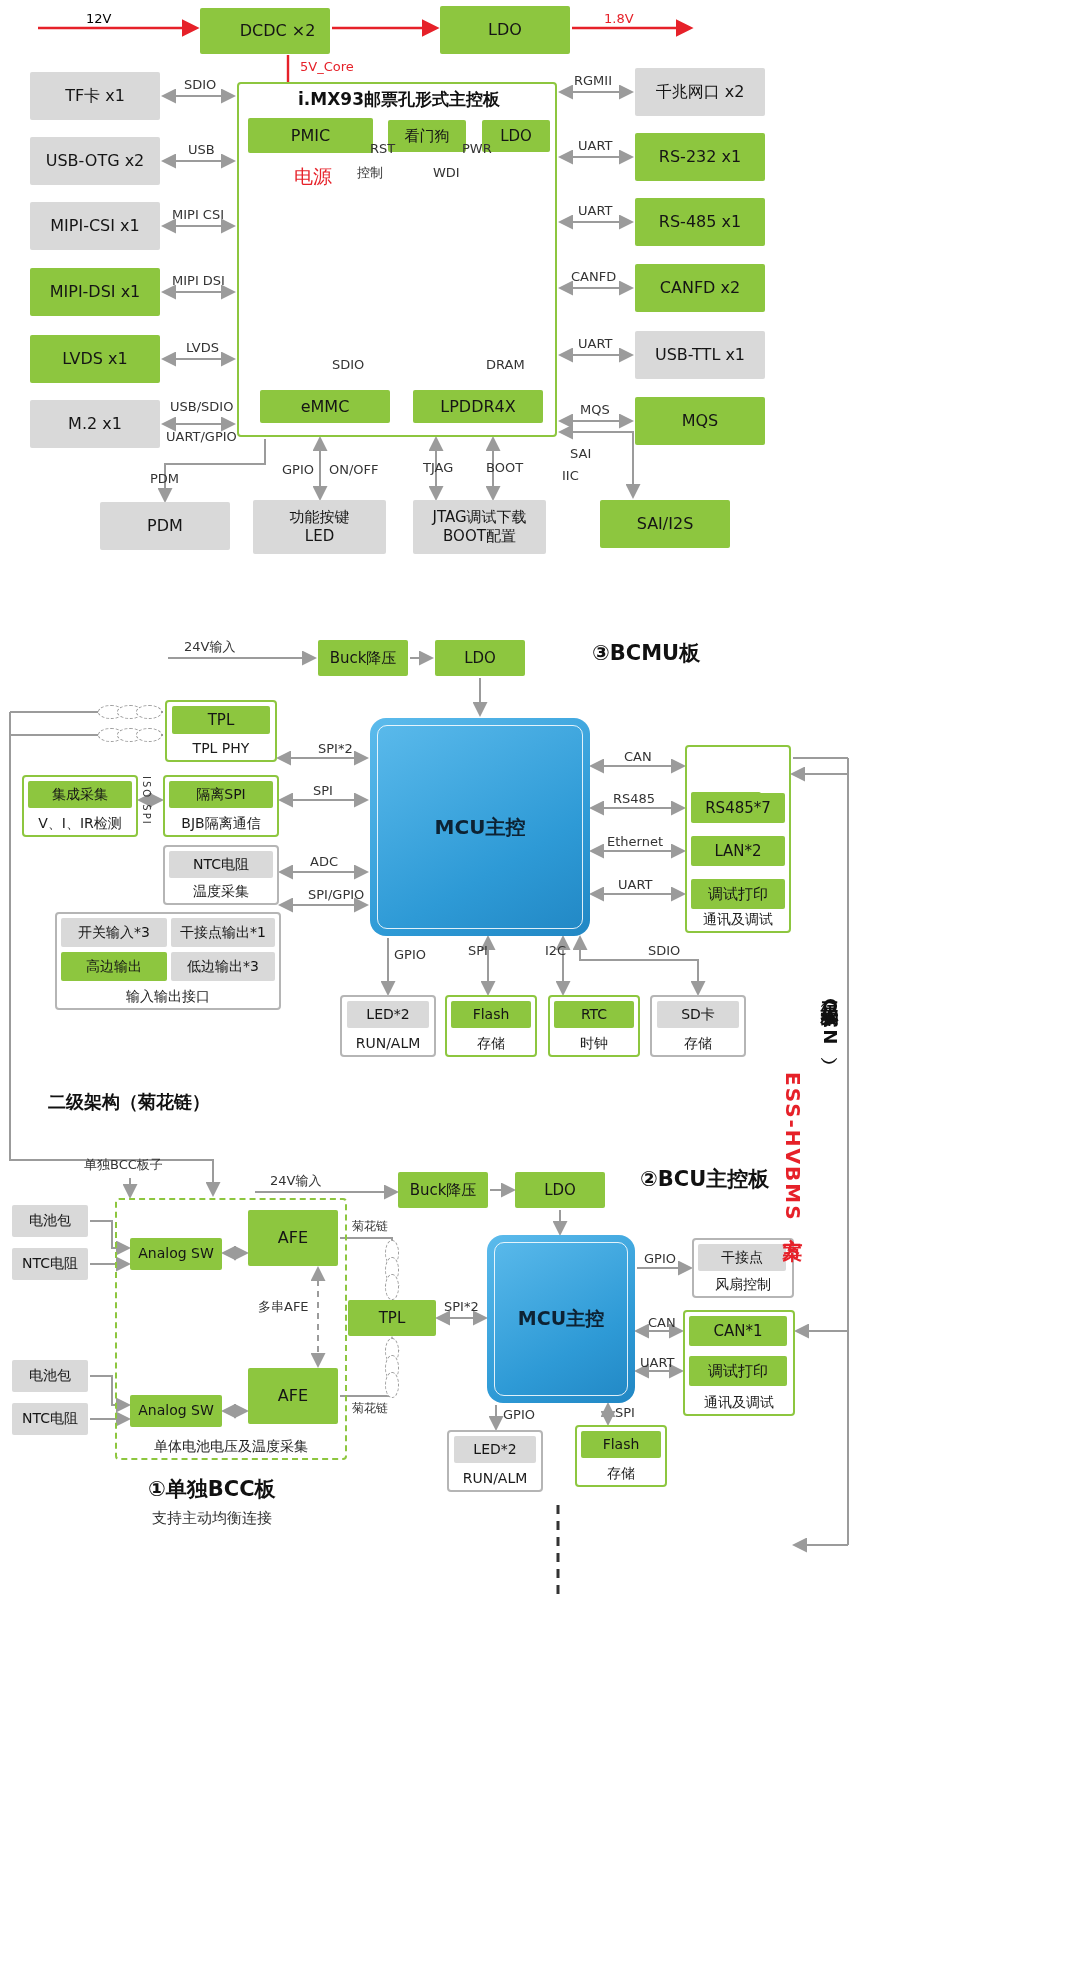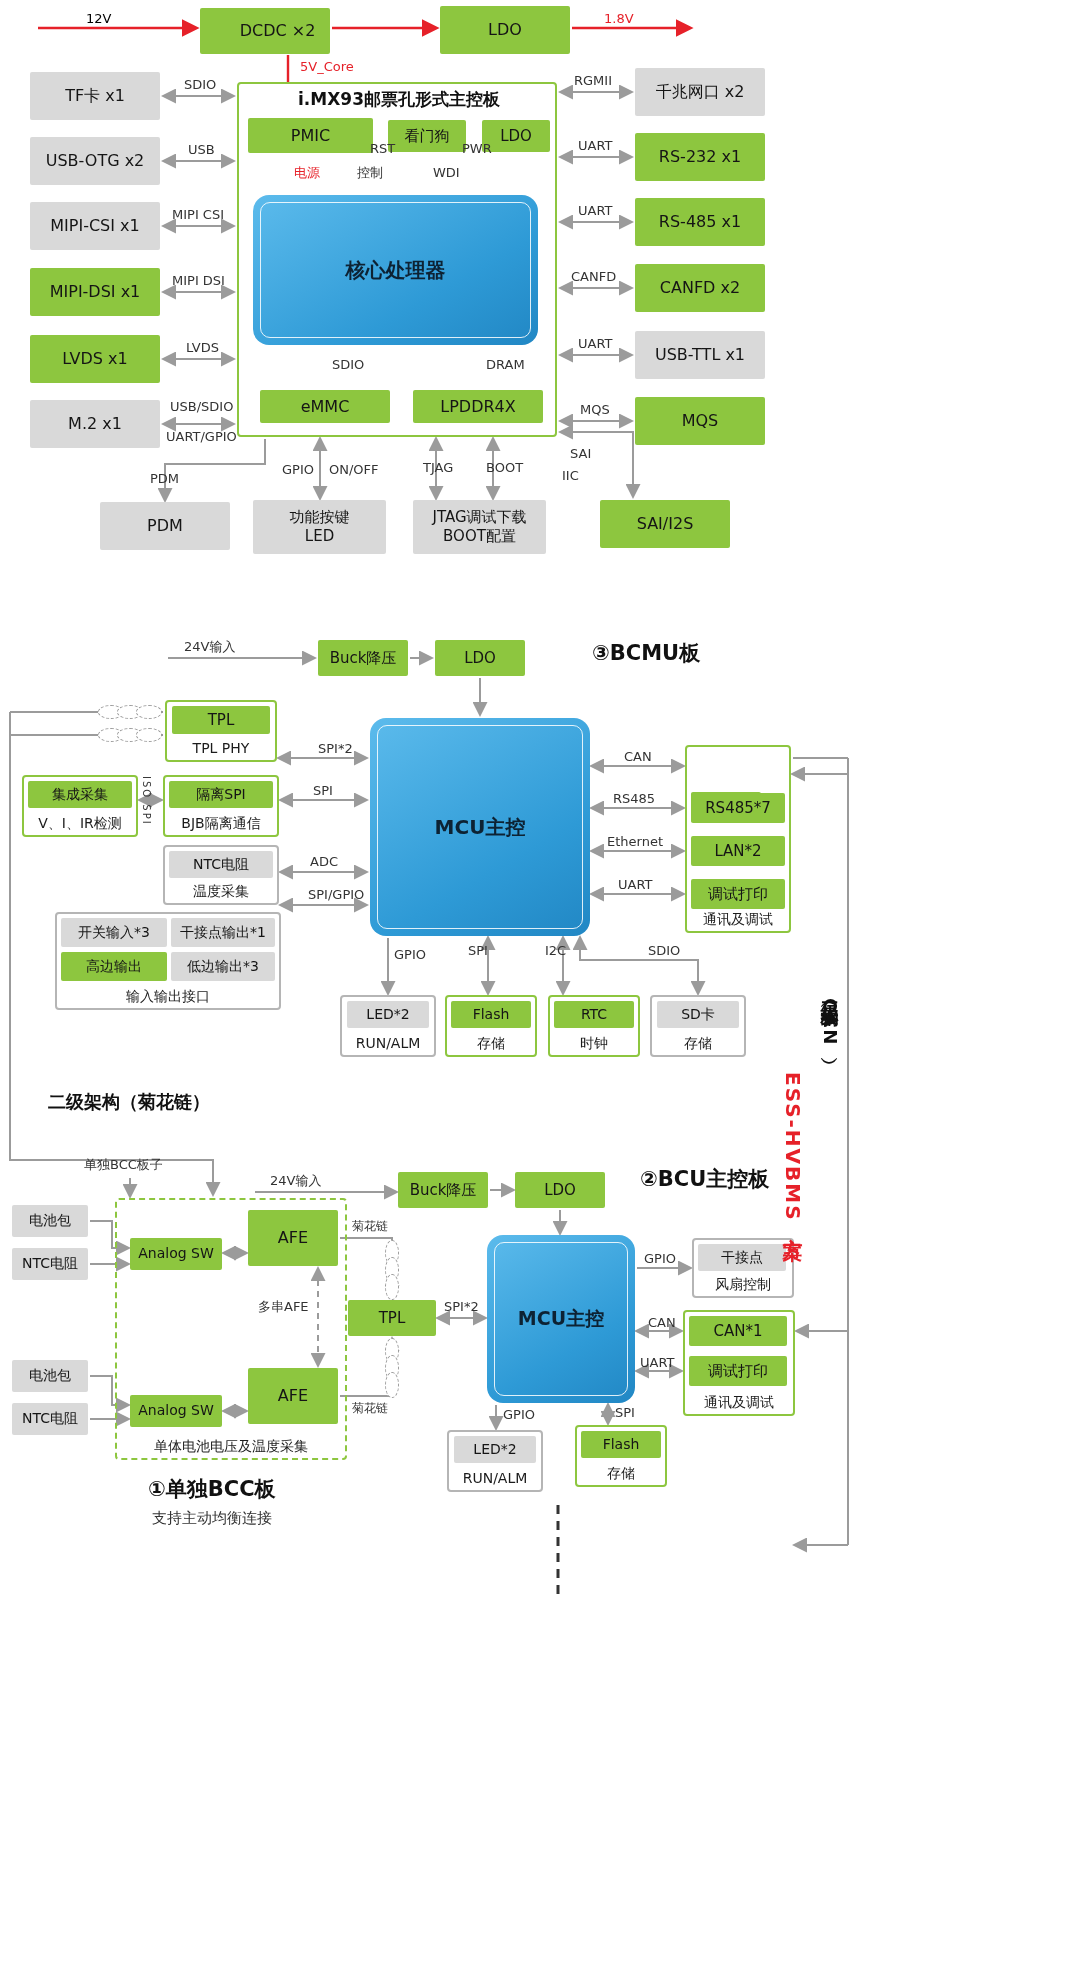--- a/index.html
+++ b/index.html
@@ -142,23 +142,20 @@
     <div class="node n-board" style="left: 237px; top: 82px; width: 320px; height: 355px;"></div>
     <div class="node n-green" style="left: 248px; top: 118px; width: 125px; height: 35px;">
       <div>PMIC</div>
     </div>
     <div class="node n-green" style="left: 388px; top: 120px; width: 78px; height: 32px; font-size: 15px;">
       <div>看门狗</div>
     </div>
     <div class="node n-green" style="left: 482px; top: 120px; width: 68px; height: 32px; font-size: 15px;">
       <div>LDO</div>
     </div>
-    <div class="node n-blue" style="left: 253px; top: 195px; width: 285px; height: 150px; font-size: 20px;">
-      <div>核心处理器</div>
-    </div>
     <div class="node n-green" style="left: 260px; top: 390px; width: 130px; height: 33px;">
       <div>eMMC</div>
     </div>
     <div class="node n-green" style="left: 413px; top: 390px; width: 130px; height: 33px;">
       <div>LPDDR4X</div>
     </div>
     <div class="node n-grayfill" style="left: 635px; top: 68px; width: 130px; height: 48px;">
       <div>千兆网口 x2</div>
     </div>
     <div class="node n-green" style="left: 635px; top: 133px; width: 130px; height: 48px;">
@@ -369,21 +366,21 @@
     <div class="lbl" style="left: 184px; top: 78px; font-size: 13px;">SDIO</div>
     <div class="lbl" style="left: 188px; top: 143px; font-size: 13px;">USB</div>
     <div class="lbl" style="left: 172px; top: 208px; font-size: 13px;">MIPI CSI</div>
     <div class="lbl" style="left: 172px; top: 274px; font-size: 13px;">MIPI DSI</div>
     <div class="lbl" style="left: 186px; top: 341px; font-size: 13px;">LVDS</div>
     <div class="lbl" style="left: 170px; top: 400px; font-size: 13px;">USB/SDIO</div>
     <div class="lbl" style="left: 166px; top: 430px; font-size: 13px;">UART/GPIO</div>
     <div class="lbl bold" style="left: 399px; top: 90px; font-size: 17px; transform: translateX(-50%);">i.MX93邮票孔形式主控板</div>
     <div class="lbl" style="left: 370px; top: 142px; font-size: 13px;">RST</div>
     <div class="lbl" style="left: 462px; top: 142px; font-size: 13px;">PWR</div>
-    <div class="lbl" style="left: 294px; top: 166px; font-size: 13px; color: rgb(230, 33, 41);">电源</div>
+    <div class="lbl" style="left: 294px; top: 166px; font-size: 19px; color: rgb(230, 33, 41);">电源</div>
     <div class="lbl" style="left: 357px; top: 166px; font-size: 13px;">控制</div>
     <div class="lbl" style="left: 433px; top: 166px; font-size: 13px;">WDI</div>
     <div class="lbl" style="left: 332px; top: 358px; font-size: 13px;">SDIO</div>
     <div class="lbl" style="left: 486px; top: 358px; font-size: 13px;">DRAM</div>
     <div class="lbl" style="left: 574px; top: 74px; font-size: 13px;">RGMII</div>
     <div class="lbl" style="left: 578px; top: 139px; font-size: 13px;">UART</div>
     <div class="lbl" style="left: 578px; top: 204px; font-size: 13px;">UART</div>
     <div class="lbl" style="left: 571px; top: 270px; font-size: 13px;">CANFD</div>
     <div class="lbl" style="left: 578px; top: 337px; font-size: 13px;">UART</div>
     <div class="lbl" style="left: 580px; top: 403px; font-size: 13px;">MQS</div>

